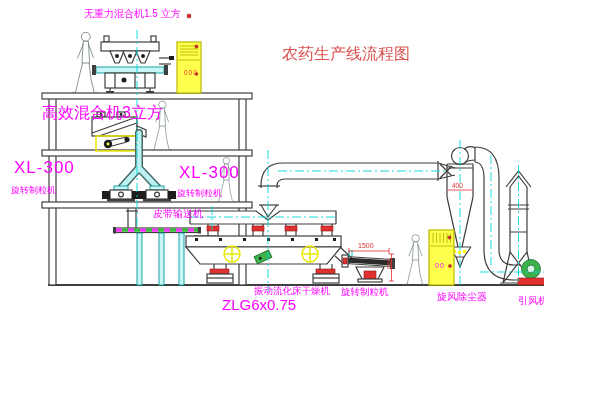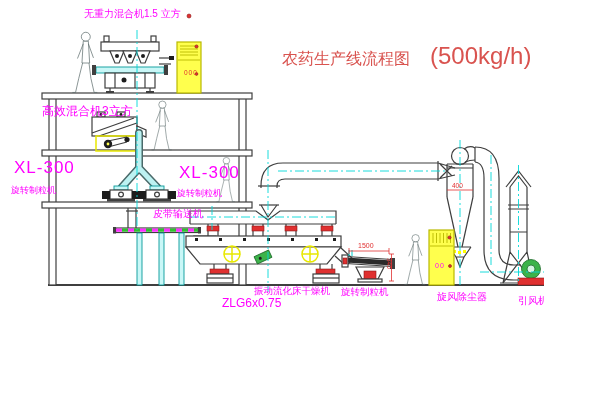--- a/index.html
+++ b/index.html
@@ -29,21 +29,21 @@
   .yl {stroke:var(--cabinet-line);stroke-width:0.9;fill:none;}
   .ys {stroke:#e8e800;stroke-width:1.5;fill:none;}
   .r  {fill:var(--accent-red);stroke:#8a1a1a;stroke-width:0.6;}
   .rl {stroke:var(--accent-red);stroke-width:0.8;fill:none;}
   .g  {fill:var(--accent-green);stroke:#1d6b2a;stroke-width:0.8;}
   .hu {stroke:#5a6a6a;stroke-width:1.1;fill:none;}
   .huf{stroke:#5a6a6a;stroke-width:1.1;fill:#fff;}
   
   .m{position:absolute;color:var(--label-magenta);white-space:nowrap;line-height:1;}
   .rd{position:absolute;color:var(--accent-red);white-space:nowrap;line-height:1;}
-  .title{position:absolute;left:282px;top:44px;display:flex;align-items:flex-end;gap:20px;
+  .title{position:absolute;left:282px;top:44px;display:flex;align-items:flex-end;gap:2px;
          color:var(--title-red);white-space:nowrap;}
   .title-cn{font-size:16px;line-height:1.2;}
   .title-cap{font-size:24px;line-height:1;}
   .v{writing-mode:vertical-rl;}
 </style>
 </head>
 <body>
 
 <div id="canvas">
 
@@ -287,35 +287,34 @@
   <use xlink:href="#person" href="#person" transform="translate(217,156.5) scale(0.47)"></use>
   <use xlink:href="#person" href="#person" transform="translate(405,233.5) scale(0.53)"></use>
 
   <circle cx="189" cy="16" r="2" class="r"></circle>
 </svg>
 
   <div class="m" style="left:84px;top:9px;font-size:10px;">无重力混合机1.5 立方</div>
 
   <div class="title">
     <span class="title-cn">农药生产线流程图</span>
-    <span class="title-cap">(500kg/h)</span>
   </div>
 
-  <div class="m" style="left:42px;top:105px;font-size:12px;">高效混合机3立方</div>
+  <div class="m" style="left:42px;top:105px;font-size:16px;">高效混合机3立方</div>
 
   <div class="m" style="left:14px;top:159px;font-size:17px;letter-spacing:1px;">XL-300</div>
   <div class="m" style="left:11px;top:186px;font-size:9px;">旋转制粒机</div>
 
   <div class="m" style="left:179px;top:164px;font-size:17px;letter-spacing:1px;">XL-300</div>
   <div class="m" style="left:177px;top:189px;font-size:9px;">旋转制粒机</div>
 
   <div class="m" style="left:131px;top:209px;font-size:10px;margin-left:22px;">皮带输送机</div>
 
   <div class="m" style="left:231px;top:286px;font-size:9.5px;margin-left:23px;">振动流化床干燥机</div>
-  <div class="m" style="left:222px;top:297px;font-size:12px;">ZLG6x0.75</div>
+  <div class="m" style="left:222px;top:297px;font-size:15px;">ZLG6x0.75</div>
 
   <div class="m" style="left:341px;top:287px;font-size:9.5px;">旋转制粒机</div>
 
   <div class="m" style="left:437px;top:292px;font-size:10px;">旋风除尘器</div>
   <div class="m" style="left:518px;top:296px;font-size:10px;">引风机</div>
 
   <div class="rd" style="left:358px;top:242px;font-size:7px;">1500</div>
   <div class="rd v" style="left:385px;top:258px;font-size:6.5px;">345</div>
   <div class="rd" style="left:452px;top:183px;font-size:6.5px;">400</div>
 

